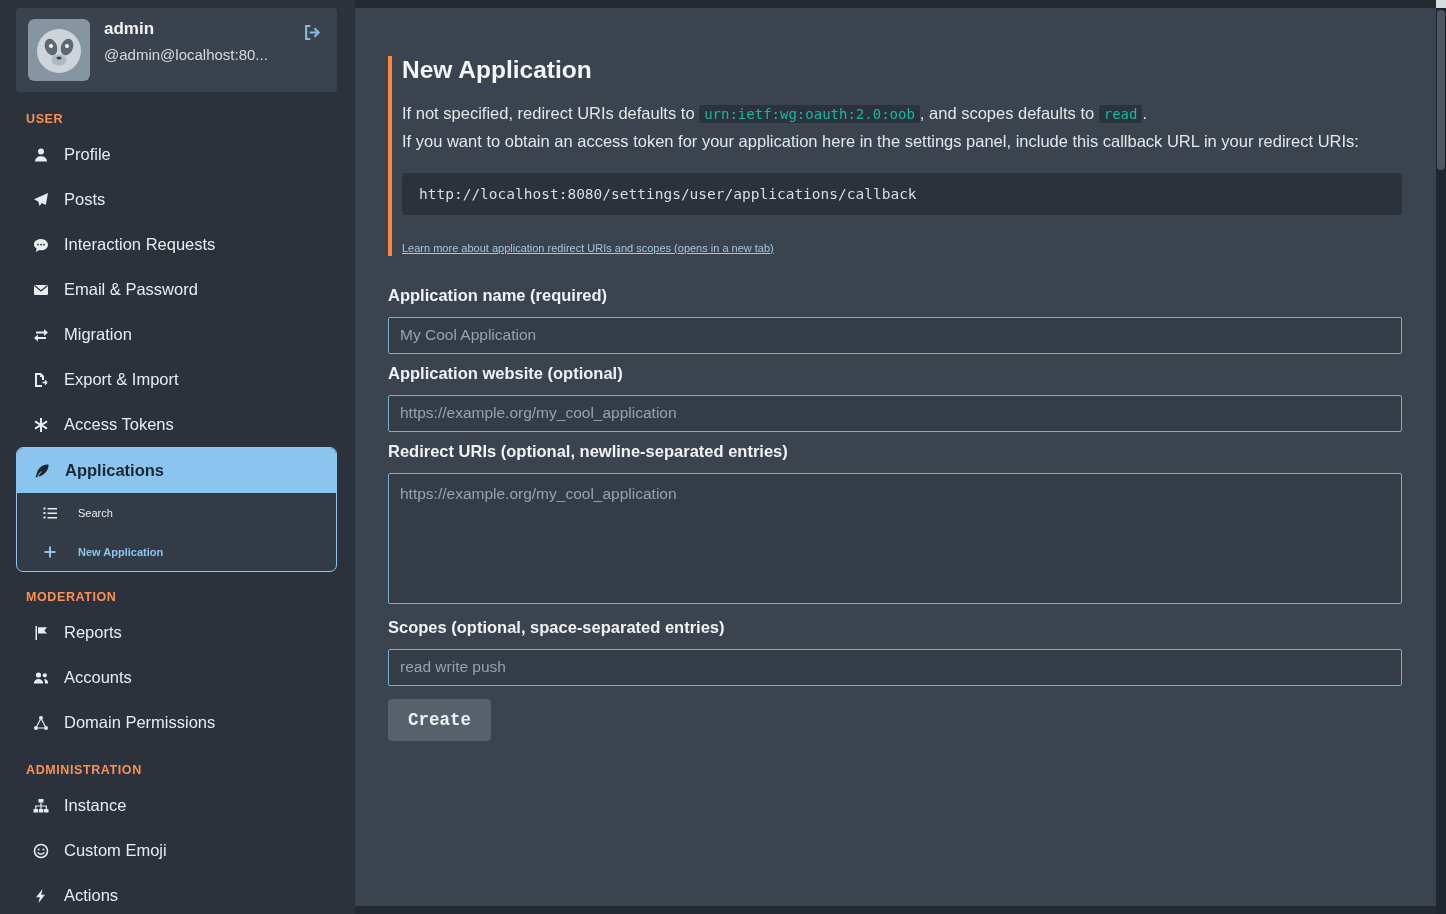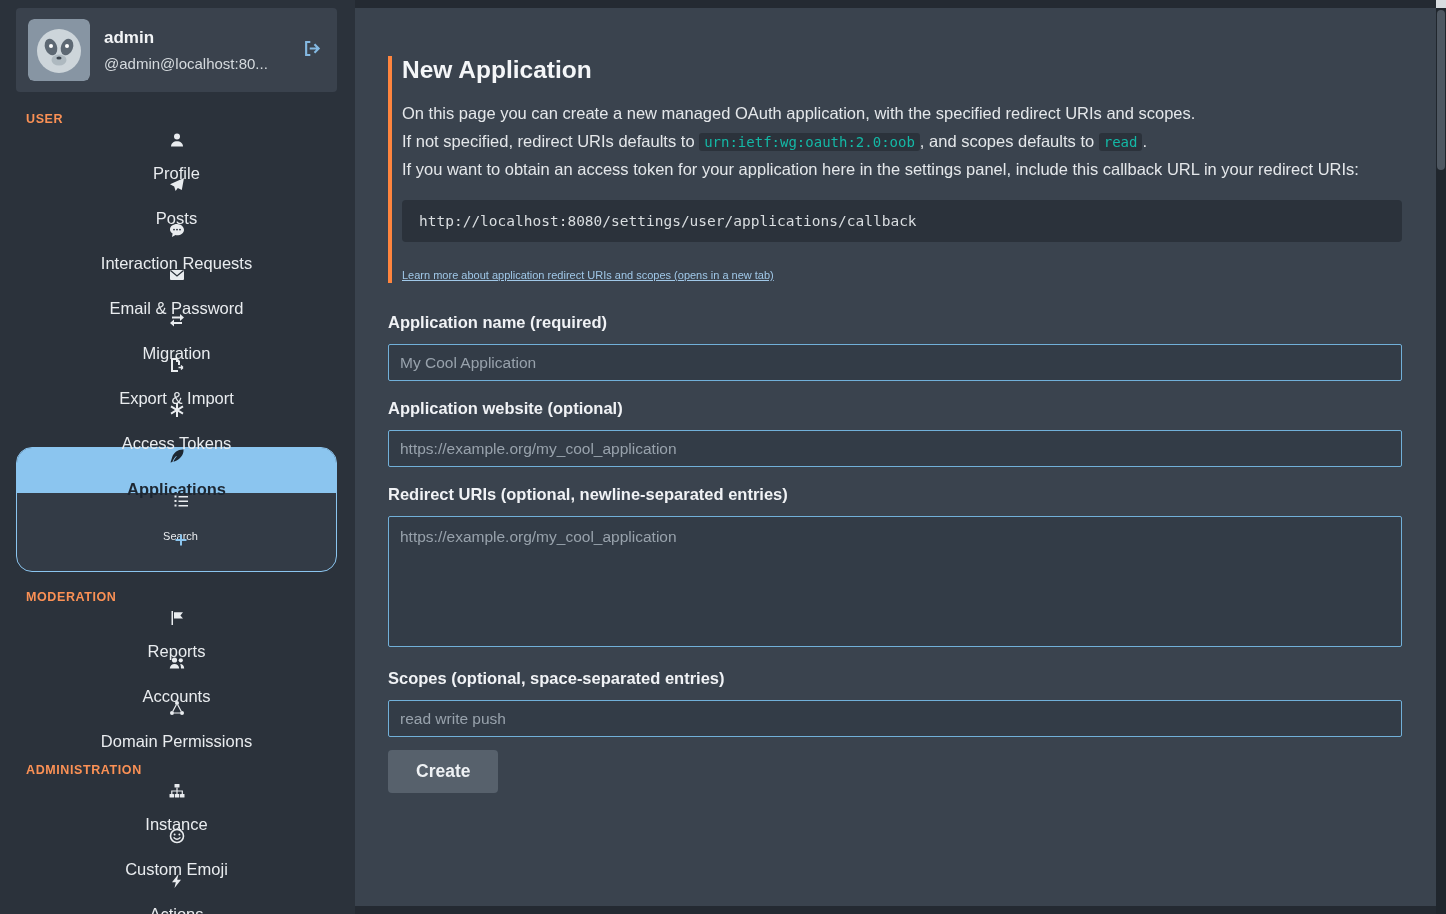--- a/index.html
+++ b/index.html
@@ -14,41 +14,41 @@
 
   
   .sidebar {
     flex:0 0 355px; width:355px; height:914px;
     background:#2b323b;
     padding:8px 18px 0 16px;
     overflow:hidden;
   }
   .user-card {
     background:#3a424d; border-radius:4px;
-    padding:11px 12px; display:flex; align-items:center; gap:14px;
+    padding:11px 12px; display:flex; gap:14px;
     margin-bottom:20px;
   }
   .avatar { width:62px; height:62px; border-radius:6px; flex:0 0 62px; overflow:hidden; }
   .user-meta { display:flex; flex-direction:column; min-width:0; }
   .user-name { font-weight:700; font-size:17px; color:#f2f4f6; }
   .user-handle { font-size:15px; color:#d5dade; margin-top:7px; white-space:nowrap; }
   .logout-btn { margin-left:auto; color:#84b9e2; cursor:pointer; padding:4px; display:flex; }
 
   .nav-section-title {
     color:#fb9155; font-size:12.5px; font-weight:700; letter-spacing:.6px;
     margin:18px 0 6px 10px;
   }
   .nav-item {
     display:flex; align-items:center; gap:15px;
     height:45px; padding:0 16px; font-size:16.5px;
-    border-radius:4px; cursor:pointer; color:#e9ecef;flex-direction:column;
+    border-radius:4px; cursor:pointer; color:#e9ecef;
   }
   .nav-item .icon { display:flex; width:17px; justify-content:center; flex:0 0 17px; }
   .apps-group {
-    border:1px solid #8bc5ef; border-radius:16px; overflow:hidden;
+    border:1px solid #8bc5ef; border-radius:7px; overflow:hidden;
     background:#333b46; margin:0 0 2px;
   }
   .apps-group .nav-item.active {
     background:#8bc5ef; color:#1d2732; font-weight:700; border-radius:0;
   }
   .subnav .nav-item { height:39px; padding-left:24px; font-size:11px;gap:20px; }
   .subnav .nav-item.sub-active { color:#8bc5ef; font-weight:700; }
 
   
   .main {
@@ -65,36 +65,36 @@
     font-family:"DejaVu Sans Mono","Liberation Mono",monospace;
     font-size:14px; background:#2b323b; padding:1px 5px; border-radius:3px; color:#14b8a6;
   }
   .callback-block {
     background:#2b323b; border-radius:4px; padding:13px 17px; margin:19px 0 23px;
     font-family:"DejaVu Sans Mono","Liberation Mono",monospace;
     font-size:14.5px; color:#d9dde0;
   }
   .learn-link { color:#a0c8e8; text-decoration:underline; font-size:11px; cursor:pointer; }
 
-  .form-group { margin-bottom:18px; }
+  .form-group { margin-bottom:10px; }
   .form-label { display:block; font-weight:700; font-size:16.5px; margin:0 0 12px; color:#f0f2f5; }
   .text-input {
     width:100%; height:37px; background:#333c47;
     border:1px solid #71b0d9; border-radius:2px;
     color:#e7eaed; font-size:15.5px; padding:16px 11px;
     font-family:"Liberation Sans","DejaVu Sans",sans-serif;
     outline:none;
   }
   .text-input::placeholder { color:#98a2ac; opacity:1; }
   textarea.text-input { height:131px; padding:9px 11px; resize:none; line-height:1.4; }
   .create-btn {
     background:#57616c; border:none; border-radius:4px;
     color:#eef1f4; font-weight:700; font-size:17.5px;
-    padding:11px 28px; margin-top:13px; cursor:pointer;
-    font-family:Liberation Sans, sans-serif;
+    padding:11px 20px; margin-top:13px; cursor:pointer;
+    font-family:Liberation Mono, monospace;
   }
 
   
   .scrollbar {
     flex:0 0 10px; width:10px; height:914px;
     background:#20262d; position:relative;
   }
   .scroll-corner { position:absolute; top:0; left:0; width:10px; height:8px; background:#d8dce0; }
   .scroll-thumb {
     position:absolute; top:10px; left:1px; width:8px; height:160px;
@@ -304,21 +304,20 @@
     </span>
     <span>Actions</span>
   </div>
 
 </div>
 
 <div class="main">
 
   <div class="intro">
     <h1 class="page-title">New Application</h1>
-    <p>On this page you can create a new managed OAuth application, with the specified redirect URIs and scopes.</p>
     <p><span>If not specified, redirect URIs defaults to </span><code class="inline">urn:ietf:wg:oauth:2.0:oob</code><span>, and scopes defaults to </span><code class="inline">read</code><span>.</span></p>
     <p>If you want to obtain an access token for your application here in the settings panel, include this callback URL in your redirect URIs:</p>
     <div class="callback-block">http://localhost:8080/settings/user/applications/callback</div>
     <a class="learn-link">Learn more about application redirect URIs and scopes (opens in a new tab)</a>
   </div>
 
   <div class="form-group">
     <label class="form-label">Application name (required)</label>
     <input class="text-input" type="text" placeholder="My Cool Application" style="">
   </div>

